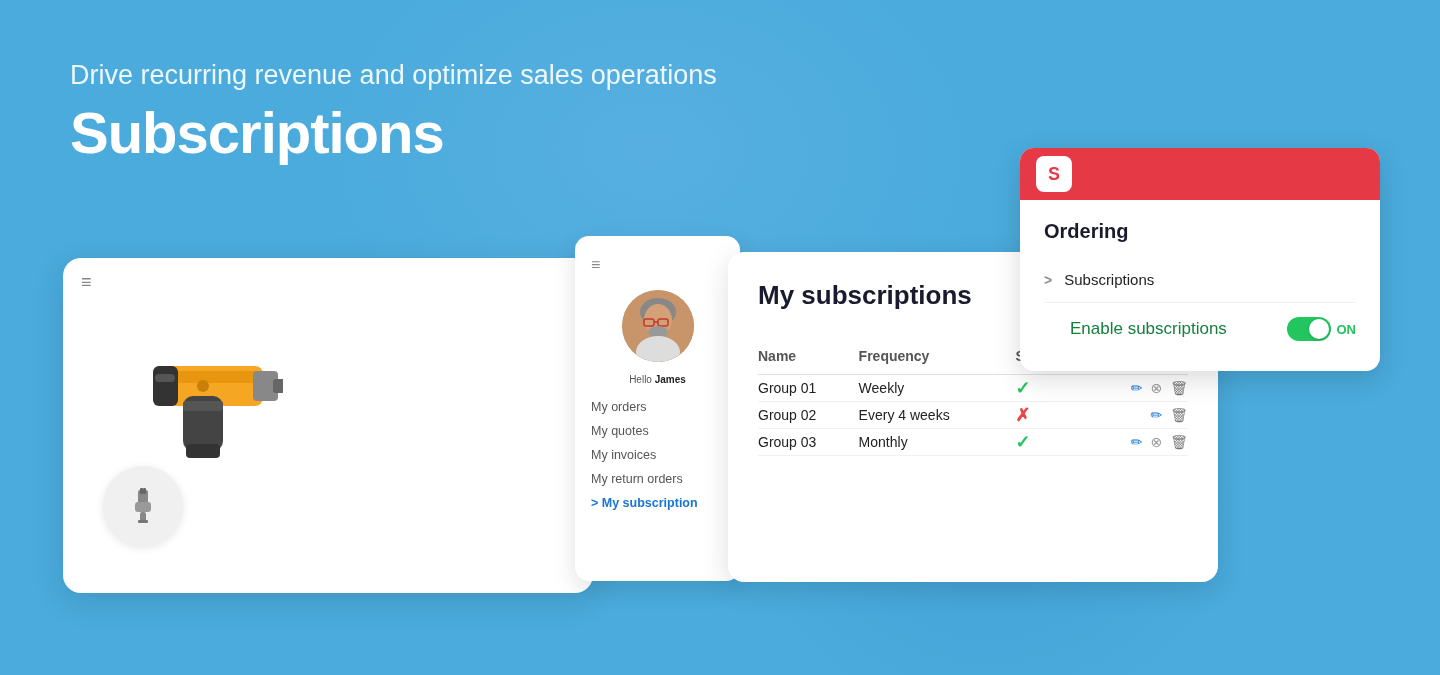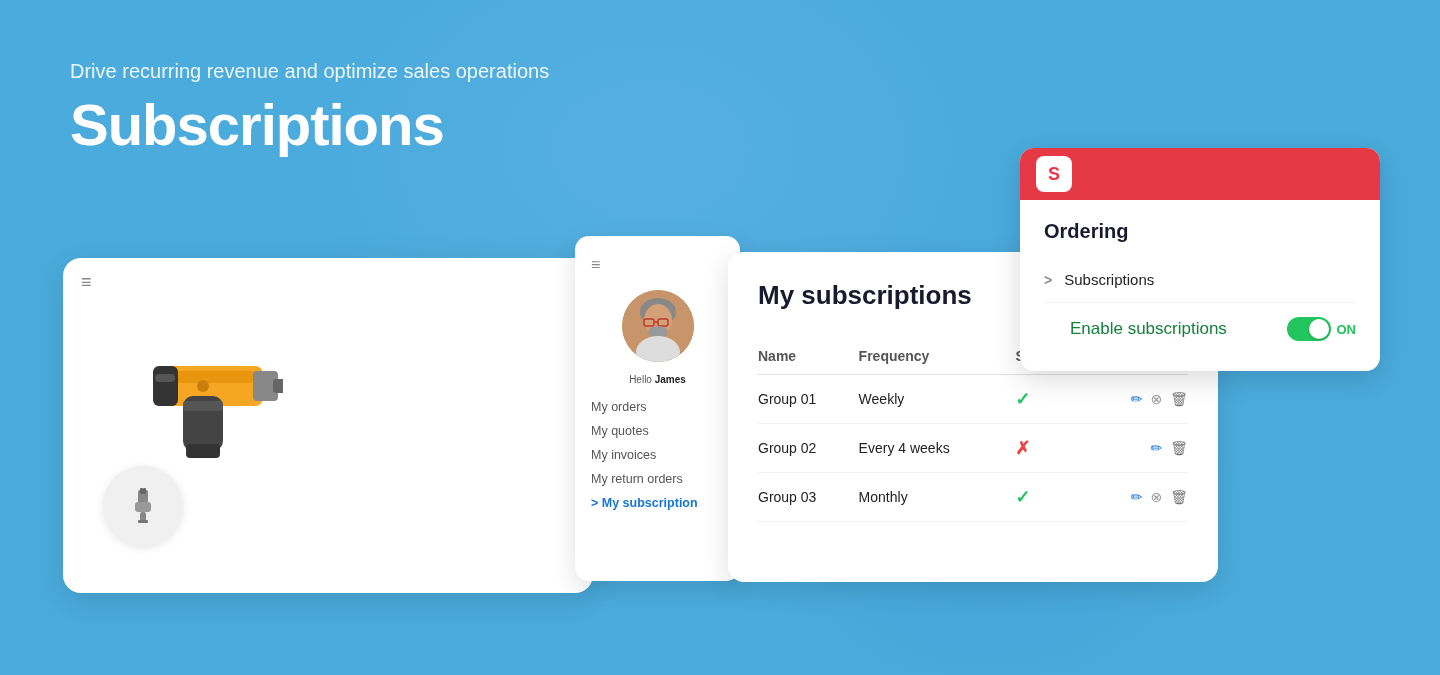--- a/index.html
+++ b/index.html
@@ -33,21 +33,21 @@
     }
 
     
     .header-area {
       position: absolute;
       top: 60px;
       left: 70px;
     }
     .header-subtitle {
       color: rgba(255,255,255,0.9);
-      font-size: 20px;
+      font-size: 27px;
       font-weight: 400;
       margin-bottom: 8px;
     }
     .header-title {
       color: #fff;
       font-size: 58px;
       font-weight: 800;
       letter-spacing: -1px;
     }
 
@@ -283,21 +283,21 @@
     }
     .subs-table th {
       text-align: left;
       font-size: 14px;
       font-weight: 600;
       color: #555;
       padding-bottom: 10px;
       border-bottom: 1.5px solid #e0e0e0;
     }
     .subs-table td {
-      padding: 13px 0;
+      padding: 2px 0;
       font-size: 14px;
       color: #222;
       border-bottom: 1px solid #f0f0f0;
     }
     .subs-table td:last-child {
       text-align: right;
     }
     .status-check {
       color: #22c55e;
       font-size: 18px;

